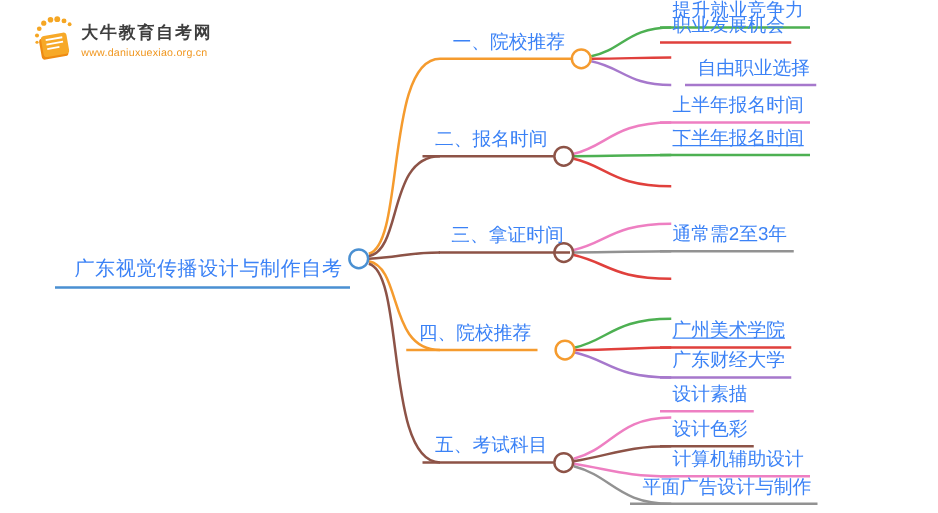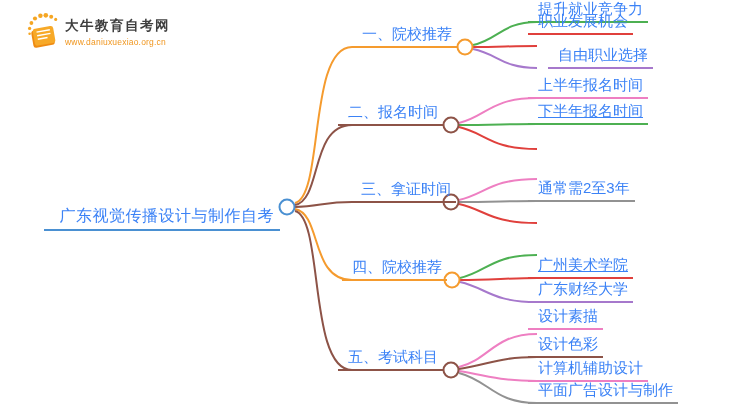--- a/index.html
+++ b/index.html
@@ -82,33 +82,33 @@
       <div class="logo-title">大牛教育自考网</div>
       <div class="logo-url">www.daniuxuexiao.org.cn</div>
     </div>
   </div>
 
   <div class="node root" style="right: 470px; top: 182px; border-bottom-color: rgb(74, 144, 210); margin-top: 23px;">广东视觉传播设计与制作自考</div>
 
   <div class="node" style="right: 293px; top: 24px; border-bottom-color: rgb(245, 155, 46);">一、院校推荐</div>
   <div class="node" style="right: 307px; top: 102px; border-bottom-color: rgb(141, 83, 71);">二、报名时间</div>
   <div class="node" style="right: 294px; top: 179px; border-bottom-color: rgb(141, 83, 71); text-align: center;">三、拿证时间</div>
-  <div class="node" style="right: 303px; top: 257px; border-bottom-color: rgb(245, 155, 46);">四、院校推荐</div>
+  <div class="node" style="right: 320px; top: 257px; border-bottom-color: rgb(245, 155, 46);">四、院校推荐</div>
   <div class="node" style="right: 307px; top: 347px; border-bottom-color: rgb(141, 83, 71);">五、考试科目</div>
 
   <div class="node" style="left: 528px; top: -1px; border-bottom-color: rgb(77, 176, 82);">提升就业竞争力</div>
   <div class="node" style="left: 528px; top: 11px; border-bottom-color: rgb(224, 64, 60);">职业发展机会</div>
   <div class="node" style="left: 548px; top: 45px; border-bottom-color: rgb(166, 120, 204);">自由职业选择</div>
 
   <div class="node" style="left: 528px; top: 75px; border-bottom-color: rgb(238, 127, 194);">上半年报名时间</div>
   <div class="node" style="left: 528px; top: 101px; border-bottom-color: rgb(77, 176, 82); text-decoration: underline;">下半年报名时间</div>
 
   <div class="node" style="left: 528px; top: 178px; border-bottom-color: rgb(146, 146, 146);">通常需2至3年</div>
 
   <div class="node" style="left: 528px; top: 255px; border-bottom-color: rgb(224, 64, 60); text-decoration: underline;">广州美术学院</div>
   <div class="node" style="left: 528px; top: 279px; border-bottom-color: rgb(166, 120, 204);">广东财经大学</div>
 
   <div class="node" style="left: 528px; top: 306px; border-bottom-color: rgb(238, 127, 194);">设计素描</div>
   <div class="node" style="left: 528px; top: 334px; border-bottom-color: rgb(141, 83, 71);">设计色彩</div>
   <div class="node" style="left: 528px; top: 358px; border-bottom-color: rgb(238, 127, 194);">计算机辅助设计</div>
-  <div class="node" style="left: 528px; top: 380px; border-bottom-color: rgb(146, 146, 146); font-family: Liberation Serif, serif;">平面广告设计与制作</div>
+  <div class="node" style="left: 504px; top: 380px; border-bottom-color: rgb(146, 146, 146); font-family: Liberation Serif, serif;">平面广告设计与制作</div>
 
 </div>
 
 </body></html>

